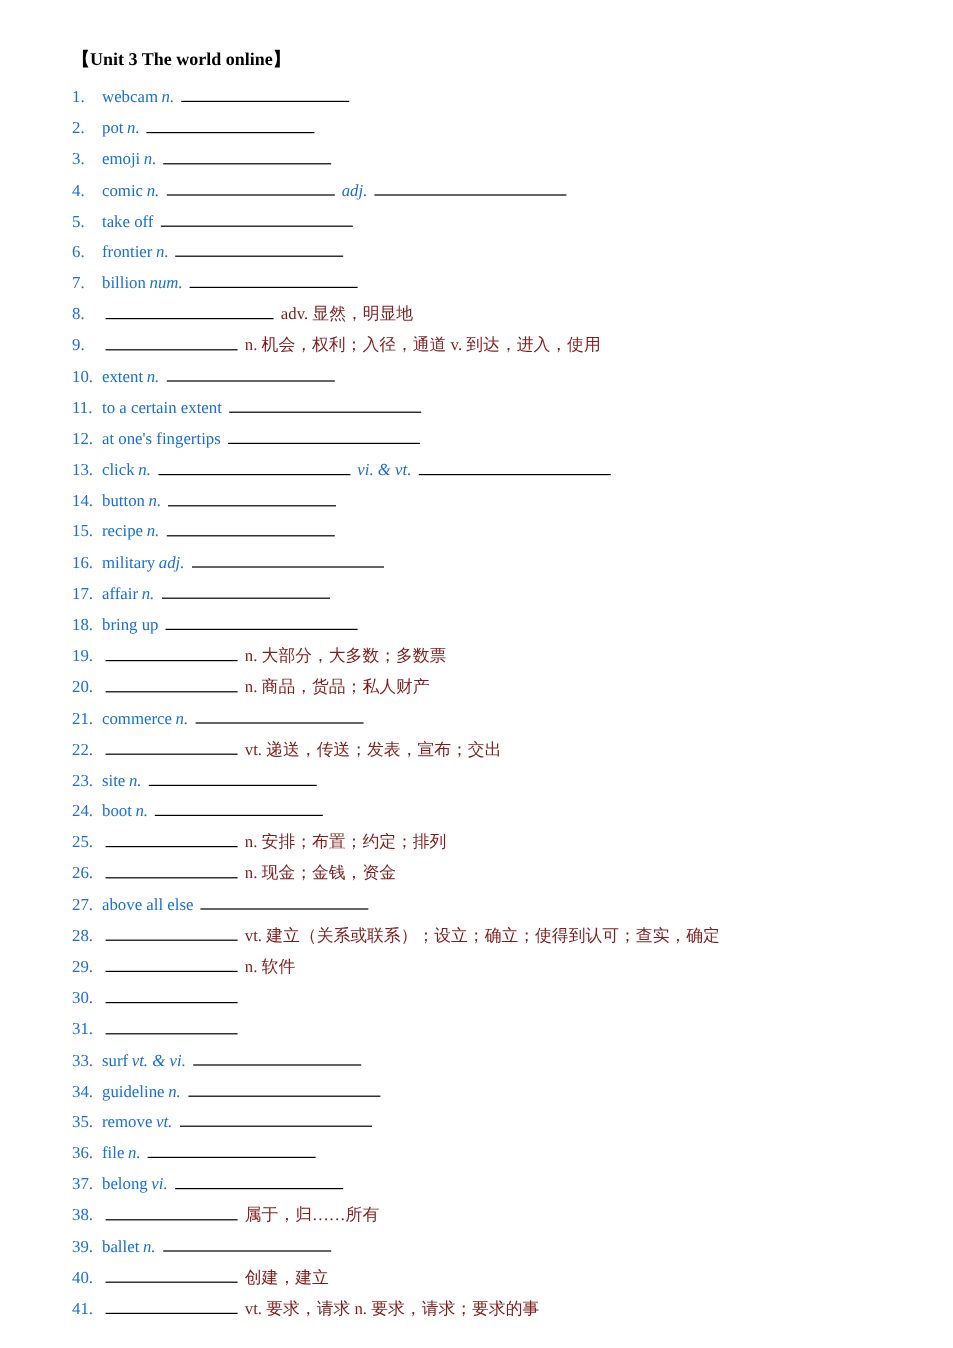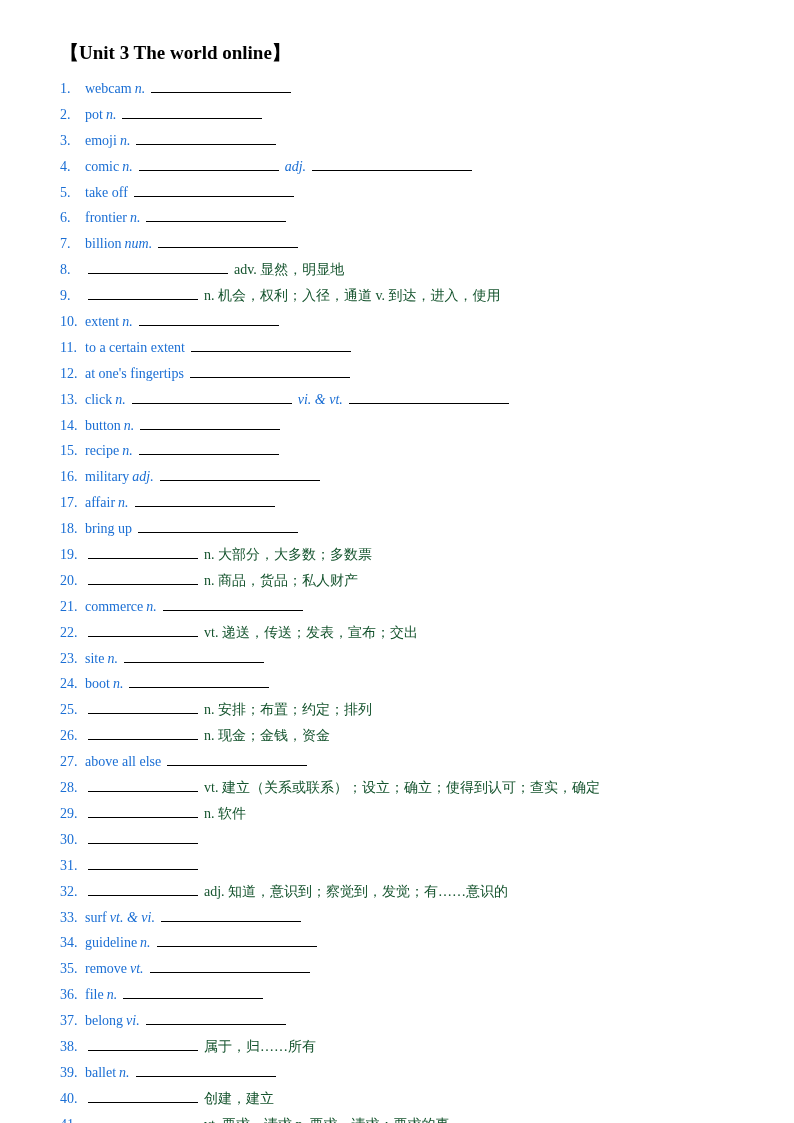--- a/index.html
+++ b/index.html
@@ -11,21 +11,21 @@
       background: #ffffff;
       font-family: "Times New Roman", Times, serif;
       font-size: 14px;
       color: #000000;
       width: 794px;
       min-height: 1123px;
       padding: 40px 60px;
     }
     .title {
       font-weight: bold;
-      font-size: 19px;
+      font-size: 15px;
       color: #000000;
       margin-bottom: 10px;
     }
     .item-list {
       list-style: none;
       line-height: 1.85;
     }
     .item-list li {
       display: flex;
       align-items: baseline;
@@ -48,21 +48,21 @@
       font-size: 14px;
     }
     .blank {
       display: inline-block;
       border-bottom: 1px solid #000;
       min-width: 140px;
       height: 14px;
       margin: 0 3px;
     }
     .meaning {
-      color: #14532d;
+      color: #7f1d1d;
       font-size: 14px;
     }
   </style>
 </head>
 <body>
 
 <div class="title">
   <span>【Unit 3 The world online】</span>
 </div>
 
@@ -233,25 +233,20 @@
     </li>
     <li>
       <span class="num">30.</span>
       <span class="blank" style="min-width: 110px;"></span>
     </li>
     <li>
       <span class="num">31.</span>
       <span class="blank" style="min-width: 110px;"></span>
     </li>
     <li>
-      <span class="num">32.</span>
-      <span class="blank" style="min-width: 110px;"></span>
-      <span class="meaning">adj. 知道，意识到；察觉到，发觉；有……意识的</span>
-    </li>
-    <li>
       <span class="num">33.</span>
       <span class="word">surf</span>
       <span class="pos">vt. &amp; vi.</span>
       <span class="blank" style="min-width: 140px;"></span>
     </li>
     <li>
       <span class="num">34.</span>
       <span class="word">guideline</span>
       <span class="pos">n.</span>
       <span class="blank" style="min-width: 160px;"></span>

